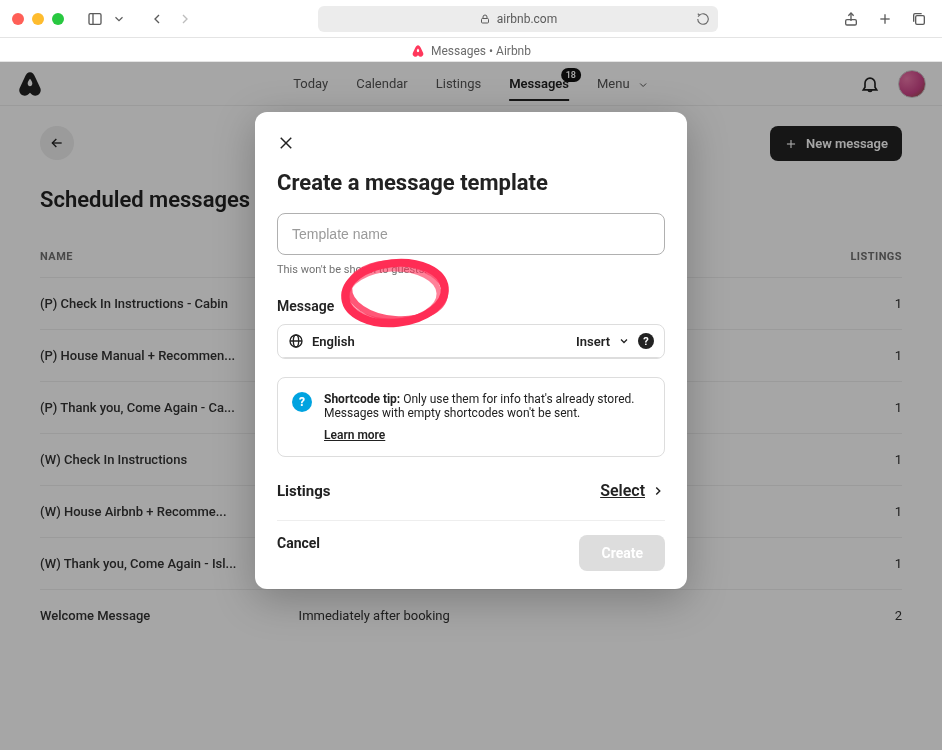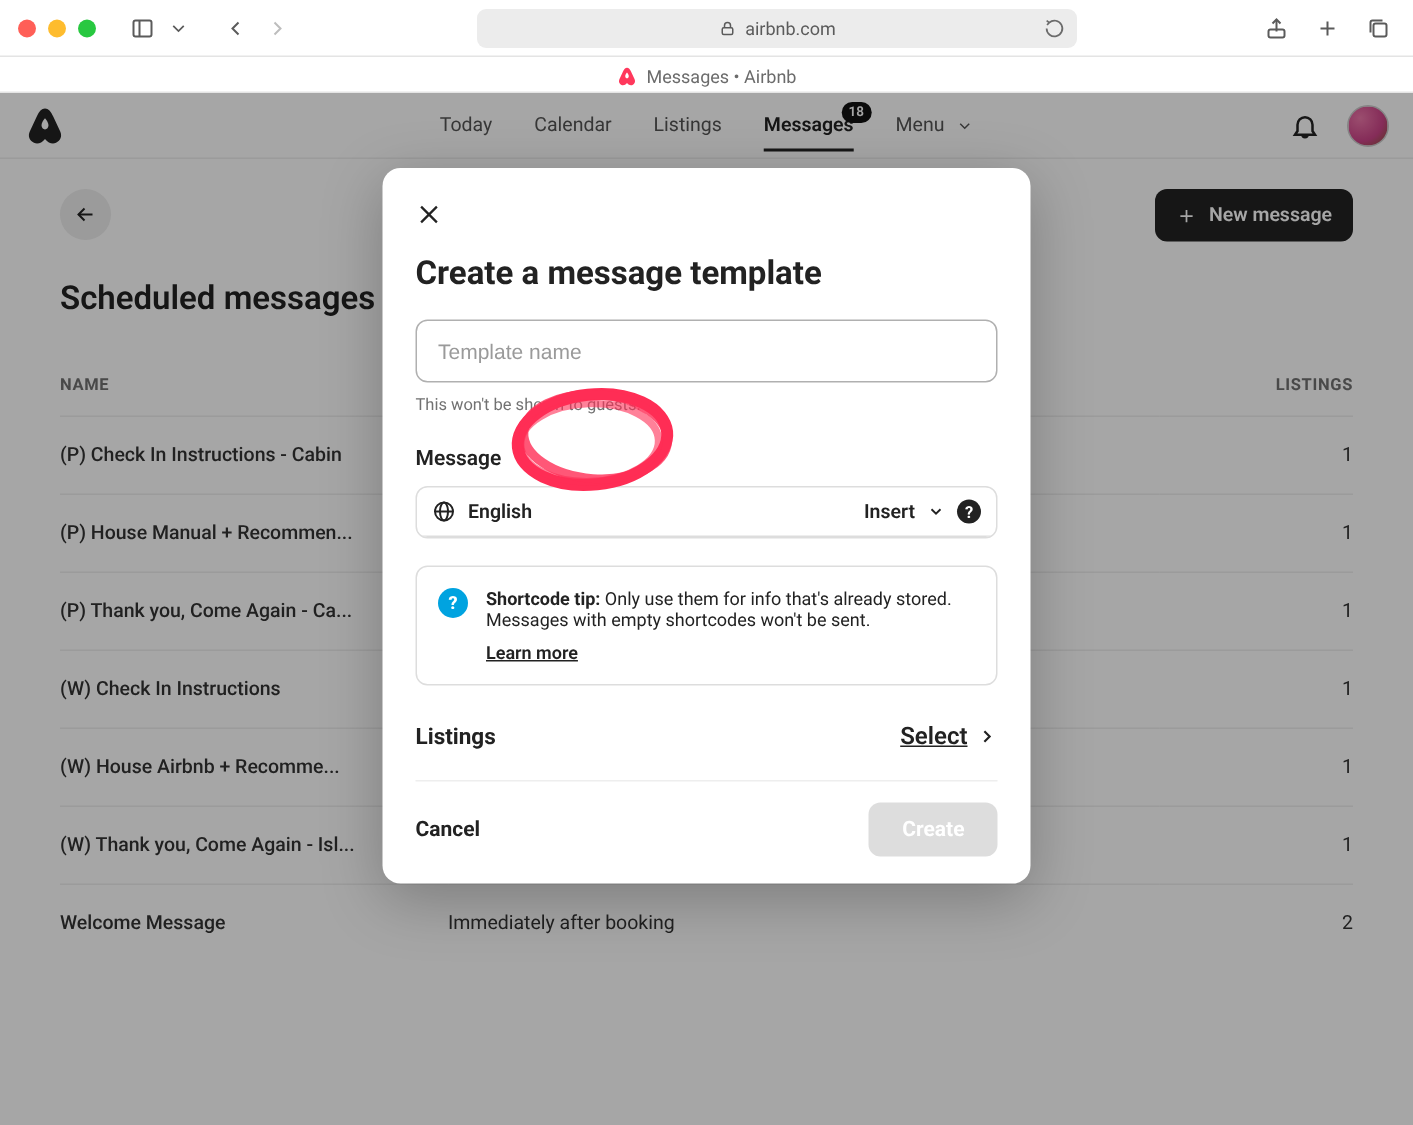--- a/index.html
+++ b/index.html
@@ -116,21 +116,21 @@
   .insert{display:flex;align-items:center;gap:8px;font-size:13px;font-weight:600}
   .insert svg{width:12px;height:12px}
   .qmark{width:16px;height:16px;border-radius:50%;background:#222;color:#fff;display:flex;align-items:center;justify-content:center;font-size:11px;font-weight:700}
   .msgbody{padding:12px 12px;min-height:130px;font-size:13px;line-height:1.55;color:#222;white-space:pre-wrap}
   .tipcard{border:1px solid var(--border);border-radius:8px;padding:14px;display:flex;gap:12px;margin-top:18px;font-size:12px;color:#222}
   .tipcard .tipicon{width:20px;height:20px;border-radius:50%;background:#00a3e0;color:#fff;display:flex;align-items:center;justify-content:center;flex:0 0 20px;font-size:12px;font-weight:800}
   .tipcard a{color:#222;text-decoration:underline;font-weight:600}
   .listrow{display:flex;align-items:center;justify-content:space-between;margin-top:18px;padding:6px 0;font-size:15px}
   .listrow .listings-label{font-weight:700}
   .selectlink{display:flex;align-items:center;gap:6px;font-size:16px;font-weight:600;text-decoration:underline}
-  .modal-bottom{display:flex;align-items:center;justify-content:space-between;margin-top:14px;border-top:1px solid #eee;padding-top:14px}
+  .modal-bottom{display:flex;justify-content:space-between;margin-top:14px;border-top:1px solid #eee;padding-top:14px}
   .cancel{font-size:14px;font-weight:700}
   .createbtn{background:#ddd;color:#fff;border-radius:8px;padding:10px 22px;font-size:14px;font-weight:700}
   
   .circle-ann{
     position:absolute;pointer-events:none;
   }
   .circle-ann svg{width:120px;height:84px}
 </style>
 </head>
 <body>

